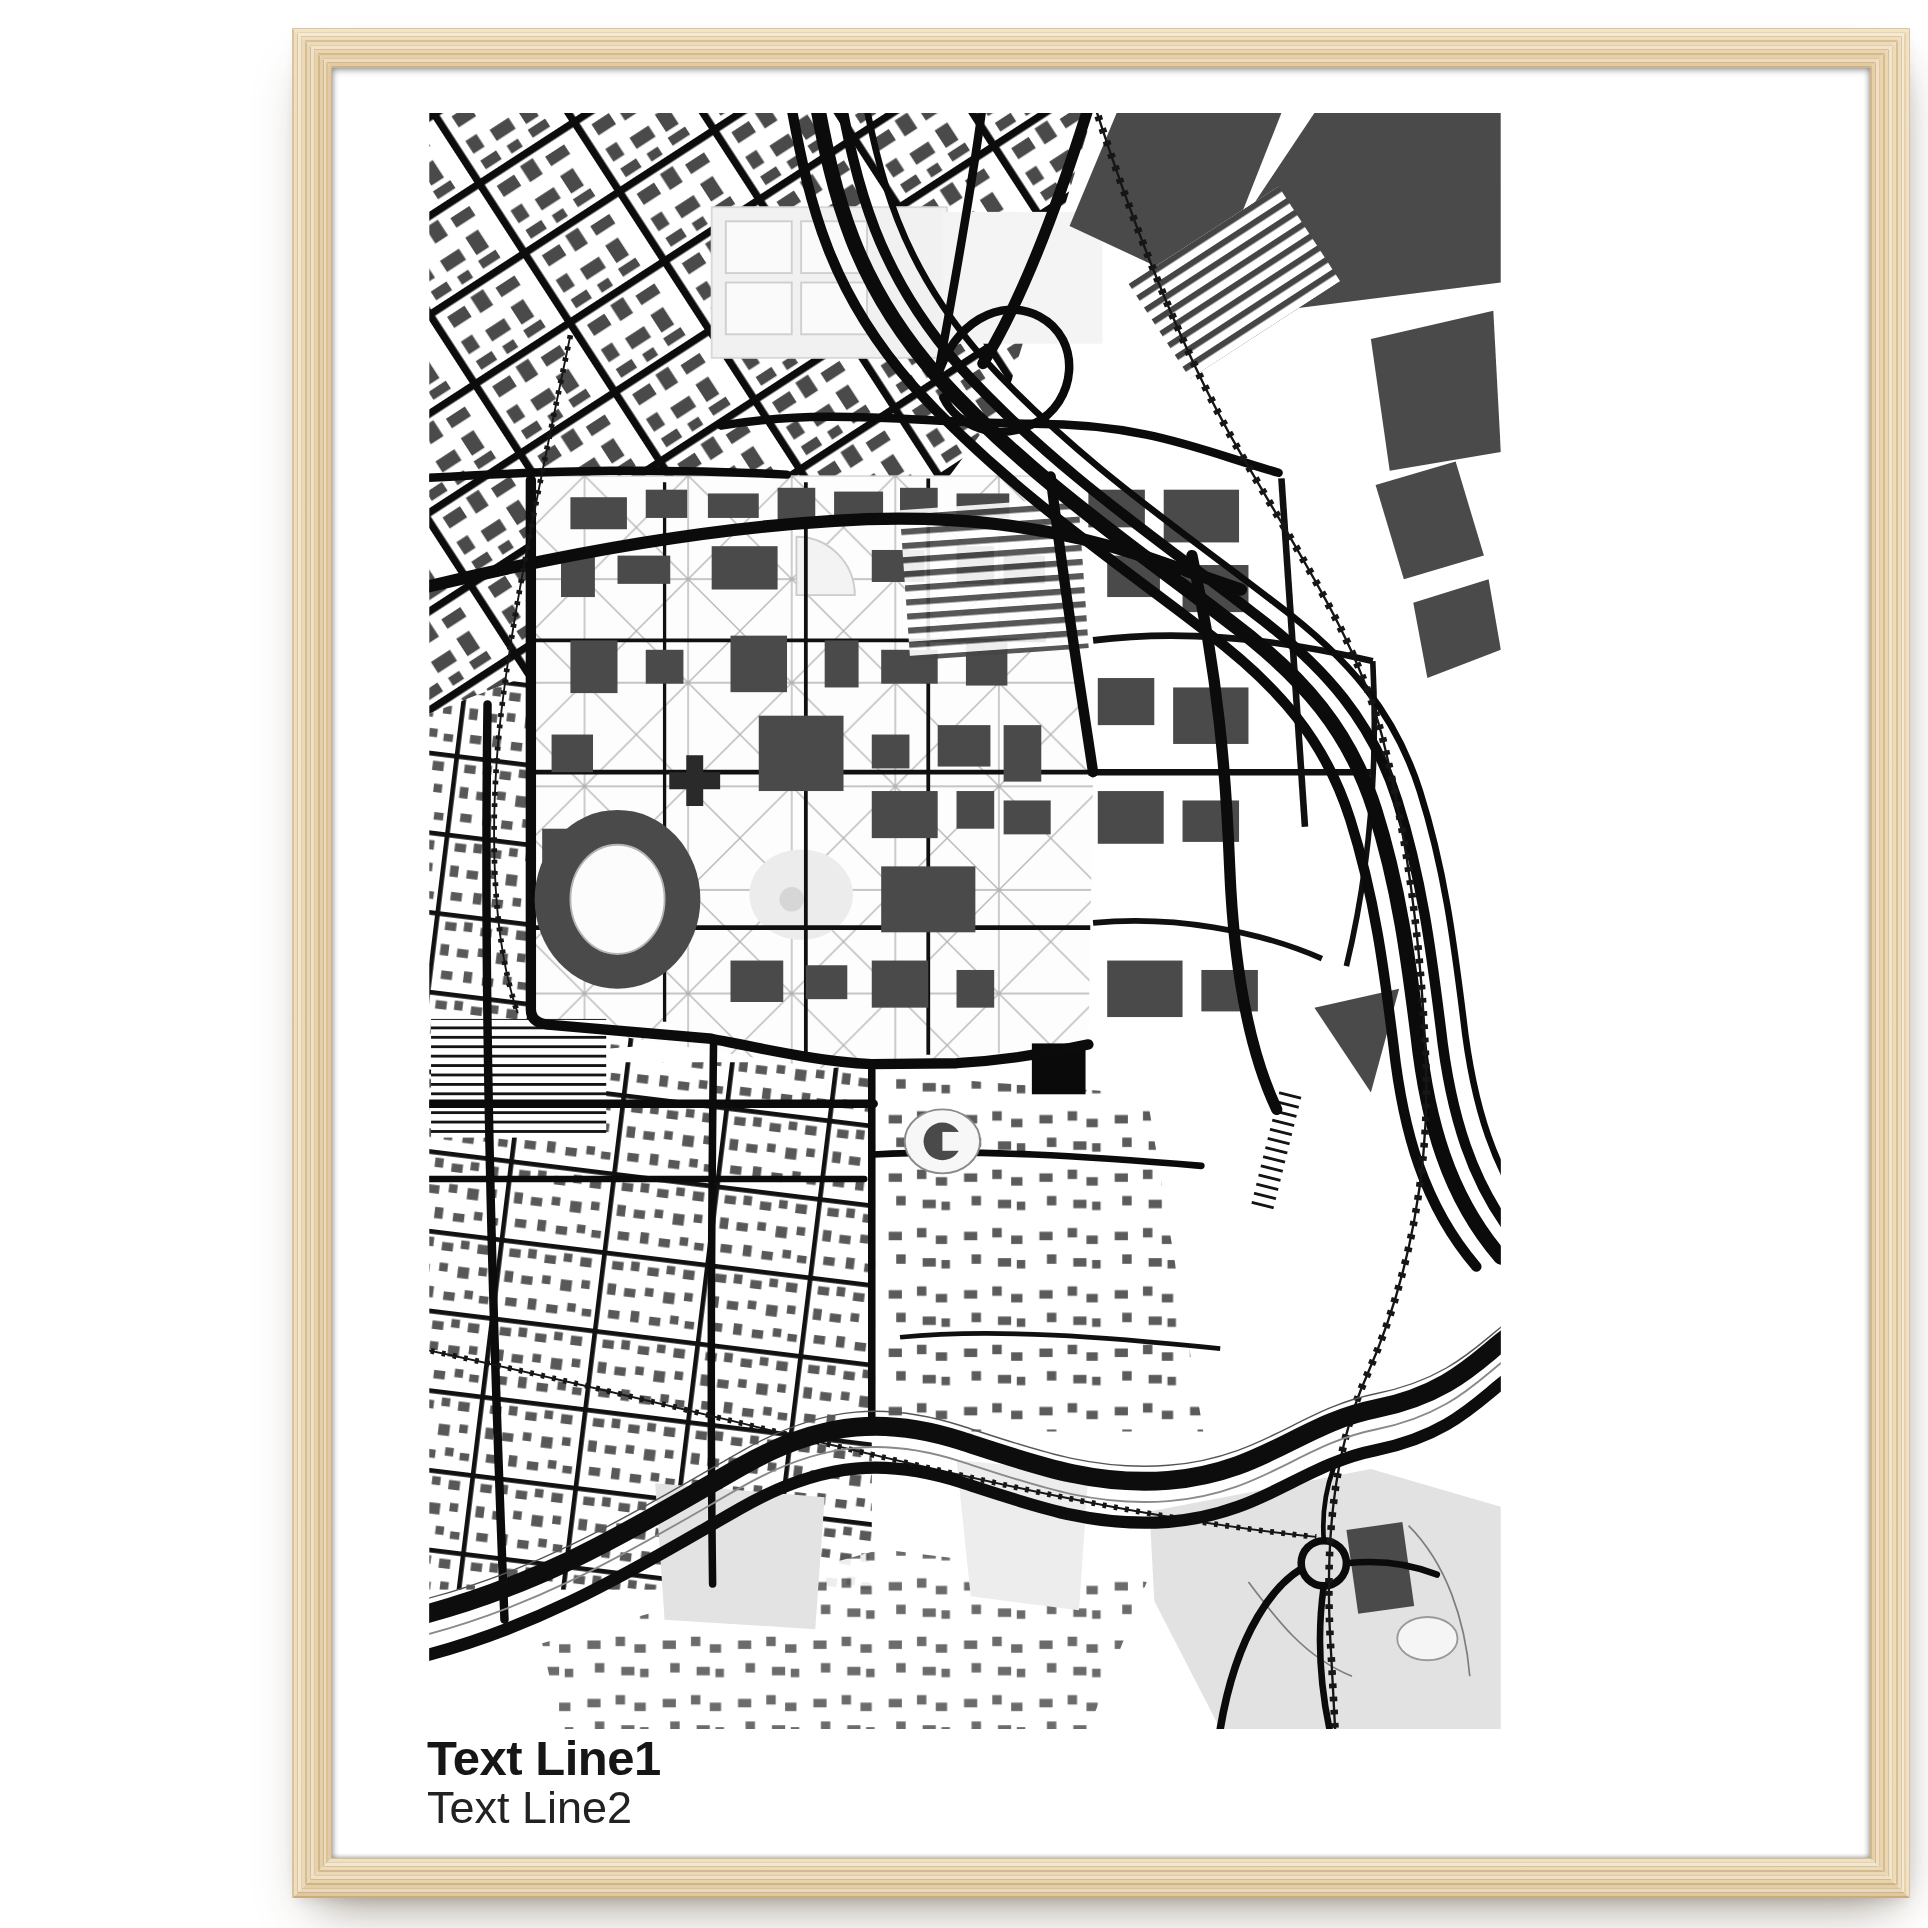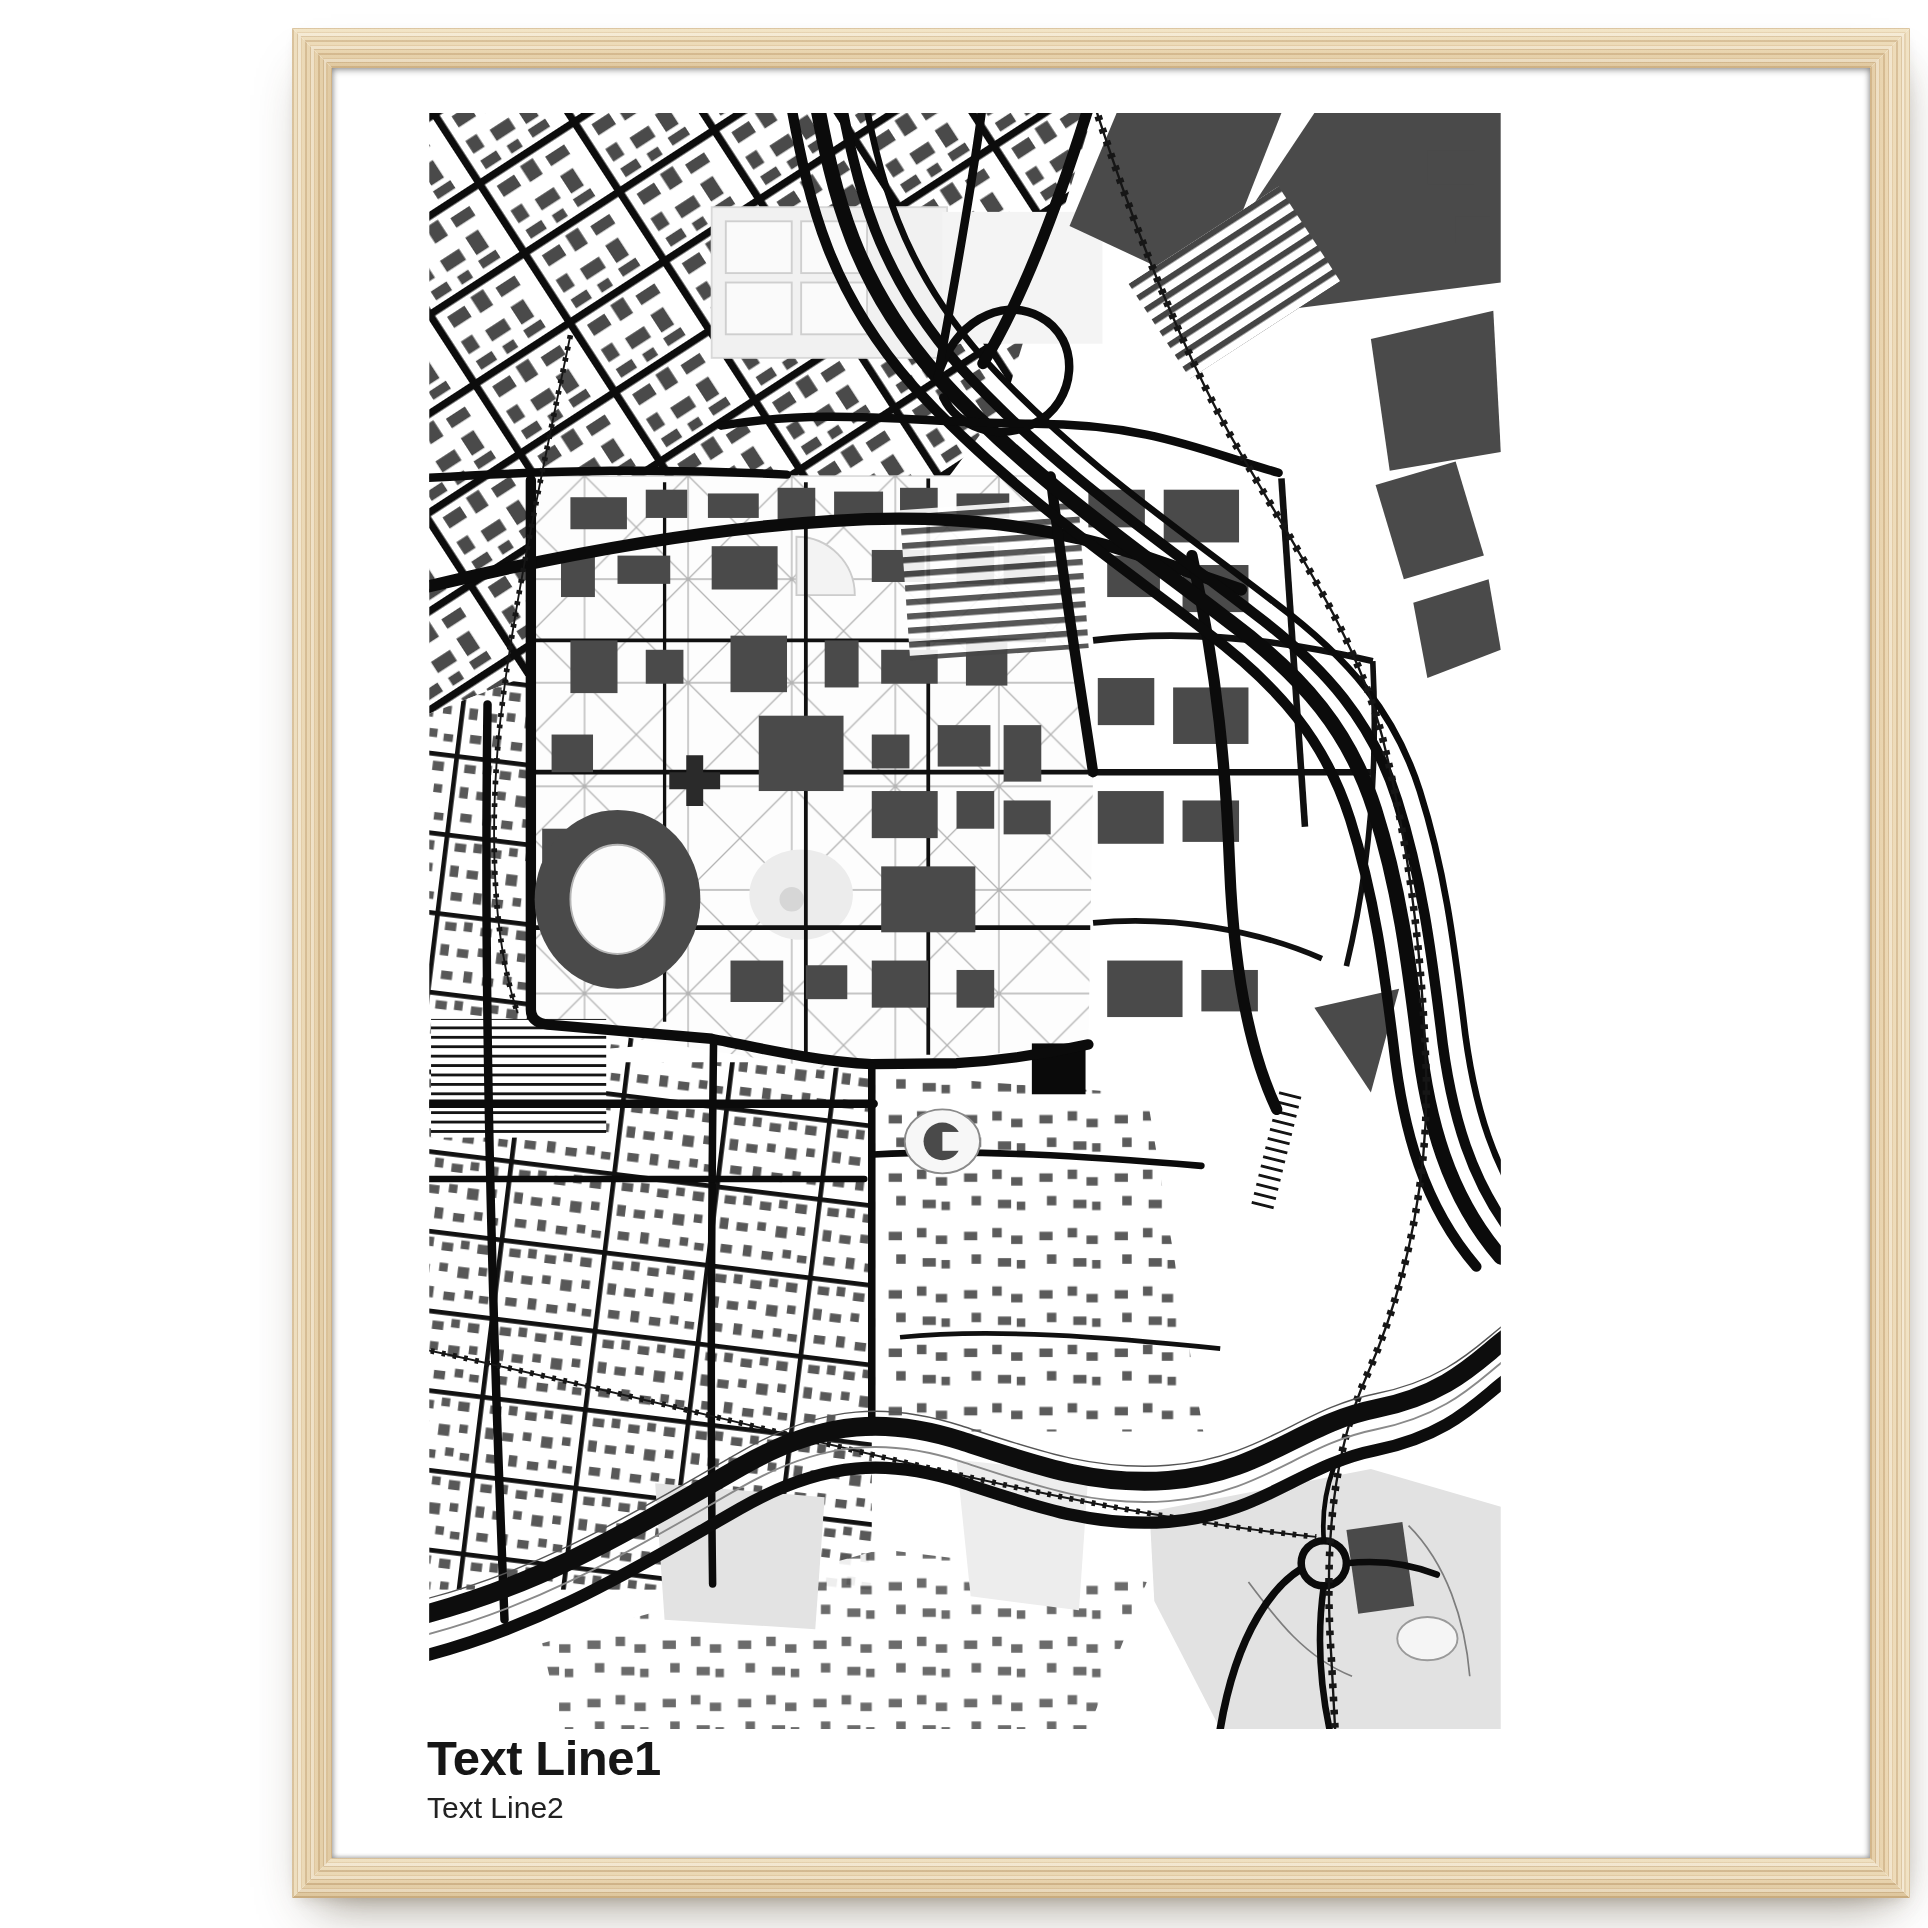--- a/index.html
+++ b/index.html
@@ -46,21 +46,21 @@
        linear-gradient(90deg,#e4cda6,#ecd8b4 45%,#f1e3c6);}
   
   .mat{position:absolute;inset:40px;background:#ffffff;
        box-shadow:inset 0 2.8px 6.6px rgba(0,0,0,.28),
                   inset 0 -1.9px 3.8px rgba(0,0,0,.10),
                   inset 2.8px 0 5.6px rgba(0,0,0,.13),
                   inset -2.8px 0 5.6px rgba(0,0,0,.13);}
   .map{position:absolute;left:97px;top:45px;width:1072px;height:1616px;display:block;}
   .caption{position:absolute;left:95px;top:1663px;color:#161616;}
   .line1{font-size:49px;line-height:55px;font-weight:700;letter-spacing:-0.5px;}
-  .line2{font-size:30px;line-height:43px;font-weight:400;color:#222;}
+  .line2{font-size:45px;line-height:43px;font-weight:400;color:#222;}
 </style>
 </head>
 <body>
 
 <div class="scene">
   <div class="frame">
     <div class="side top"></div>
     <div class="side bottom"></div>
     <div class="side left"></div>
     <div class="side right"></div>

